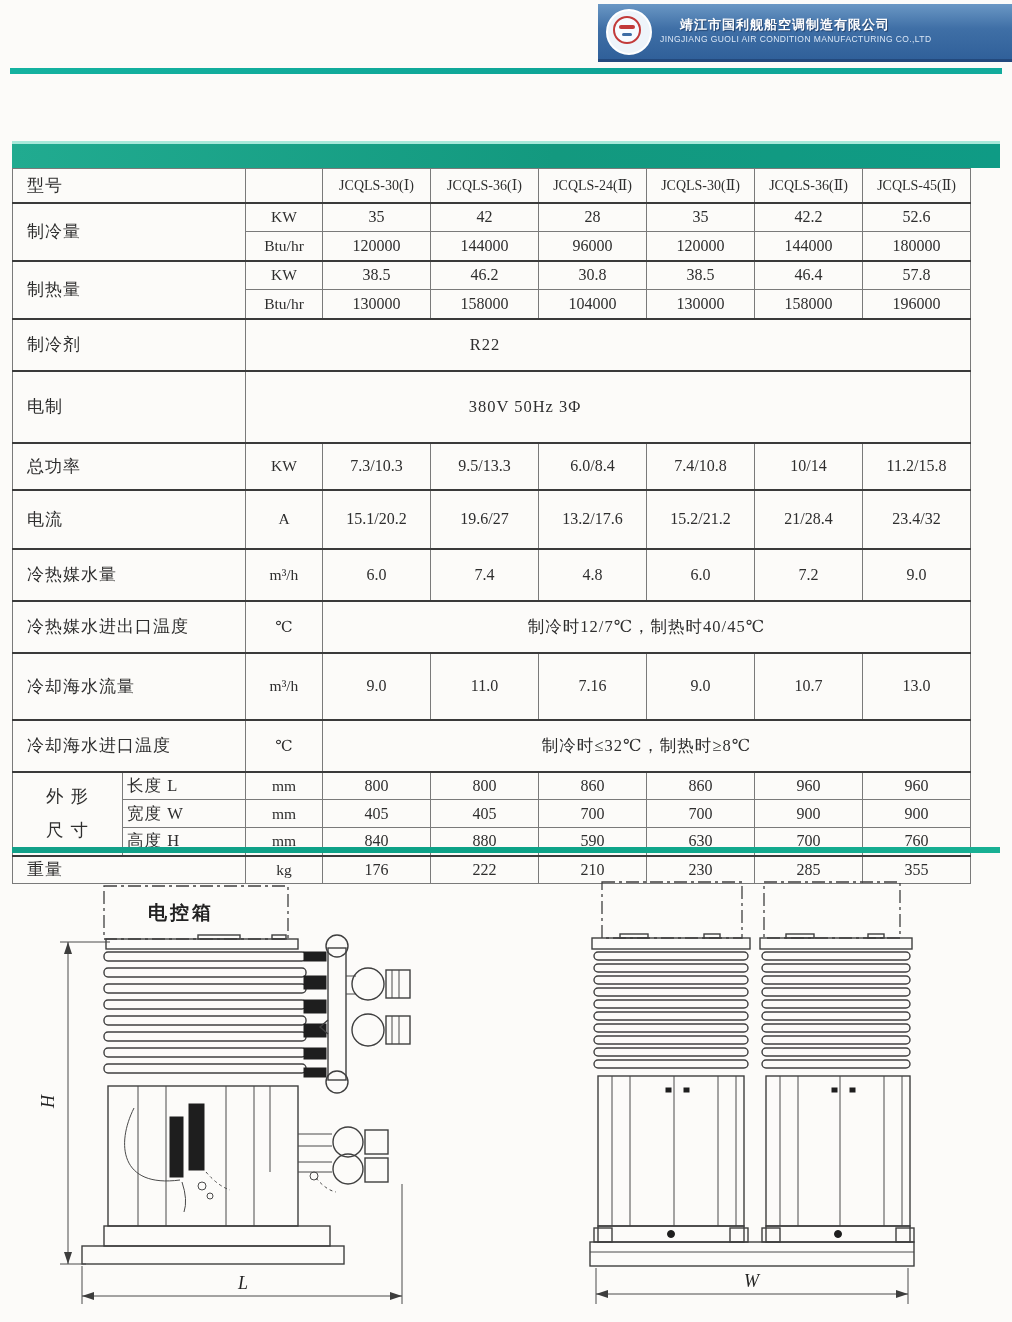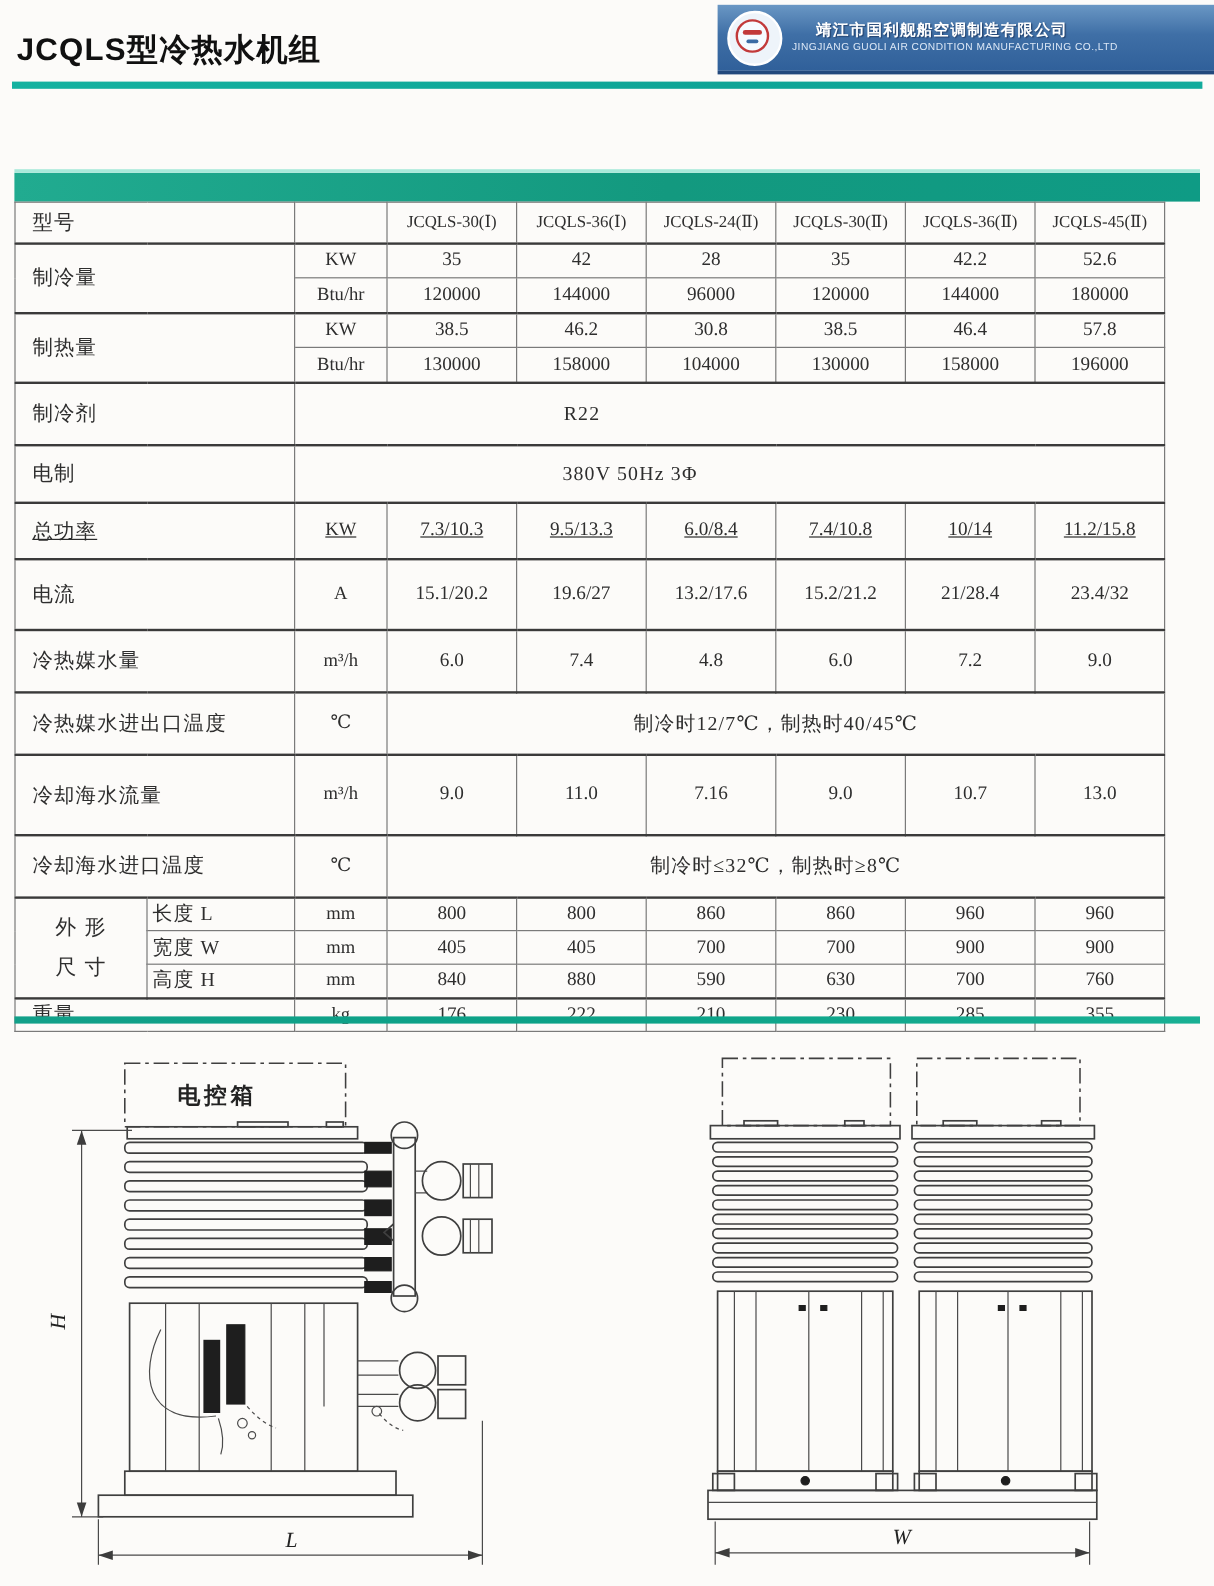--- a/index.html
+++ b/index.html
@@ -37,40 +37,39 @@
   .spec tr.sec td{border-top:2px solid #3a3a3a;}
   .spec td.lbl{text-align:left;padding-left:14px;font-size:17px;letter-spacing:1px;}
   .spec td.sublbl{text-align:left;font-size:16.5px;letter-spacing:1px;margin-left:17px;}
   .spec td.unit{text-align:center;font-size:15.5px;}
   .spec td.val{text-align:center;font-size:16px;}
   .spec td.model{text-align:center;font-size:14px;letter-spacing:0;padding:0 1px;}
   .spec td.merged{text-align:center;font-size:16.5px;letter-spacing:1px;margin-top:36px;}
   .spec td.shift-r22{padding-right:250px;}
   .spec td.shift-pwr{padding-right:170px;}
   .spec td.dimslbl{text-align:center;font-size:17.5px;letter-spacing:7px;line-height:1.9;padding-left:10px;}
-  tr.h34{height:34px;padding-left:23px;} tr.h29{height:29px;} tr.h52{height:52px;} tr.h56{height:48px;}
-  tr.h47{height:47px;text-decoration:underline;} tr.h51{height:59px;font-family:Liberation Serif, serif;} tr.h53{height:67px;} tr.h28{height:28px;}
+  tr.h34{height:34px;padding-left:23px;} tr.h29{height:29px;} tr.h52{height:52px;} tr.h56{height:72px;}
+  tr.h47{height:47px;} tr.h51{height:59px;font-family:Liberation Serif, serif;} tr.h53{height:67px;} tr.h28{height:28px;}
   
   svg.draw{position:absolute;}
   .draw .ln{fill:none;stroke:#3f3f3f;stroke-width:1.4;}
   .draw .thin{fill:none;stroke:#4a4a4a;stroke-width:1;}
   .draw .dash{fill:none;stroke:#3f3f3f;stroke-width:1.3;stroke-dasharray:13 4 3 4;}
   .draw .dark{fill:#1e1e1e;stroke:#1e1e1e;}
   .draw .dim{fill:none;stroke:#4a4a4a;stroke-width:1;}
   .draw .arrow{fill:#3d3d3d;stroke:none;}
   .draw text{fill:#222;}
   .draw .dimtxt{font-family:"Liberation Serif","DejaVu Serif",serif;font-style:italic;font-size:18px;}
   .draw .boxtxt{font-family:"Liberation Sans","DejaVu Sans",sans-serif;font-weight:bold;font-size:19px;letter-spacing:3px;}
 </style>
 </head>
 <body>
 
 <div class="page">
 
-  <div class="doc-title">JCQLS型冷热水机组</div>
   <div class="title-rule"></div>
 
   <div class="banner">
     <div class="logo">
       <div class="ring"></div>
       <div class="inner"></div>
       <div class="glyph"></div>
       <div class="glyph2"></div>
     </div>
     <div class="banner-text">

